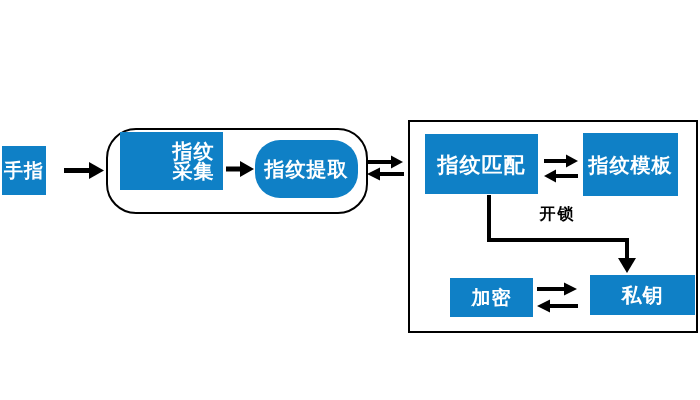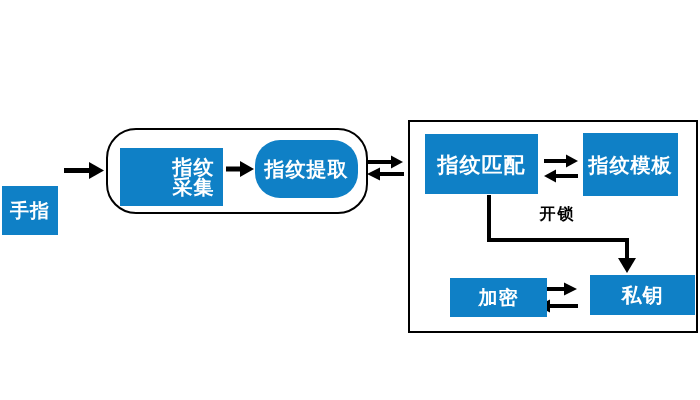--- a/index.html
+++ b/index.html
@@ -14,26 +14,26 @@
     position:absolute;
     background:var(--node-fill,#0F80C6);
     color:var(--node-text,#ffffff);
     display:flex;align-items:center;justify-content:center;
     font-weight:bold;
     letter-spacing:1px;
     box-sizing:border-box;
     text-align:center;
     line-height:1;
   }
-  .node-finger   {left:2px;  top:146px; width:56px;  height:49px; font-size:19px;margin-top:40px;}
-  .node-collect  {left:120px;top:148px; width:103px; height:58px; font-size:20px;padding-left:44px;}
+  .node-finger   {left:2px;  top:146px; width:44px;  height:49px; font-size:19px;}
+  .node-collect  {left:120px;top:132px; width:103px; height:58px; font-size:20px;padding-left:44px;}
   .node-extract  {left:255px;top:140px; width:103px; height:58px; font-size:20px;border-radius:25px;}
   .node-match    {left:425px;top:134px; width:113px; height:60px; font-size:21px;}
   .node-template {left:583px;top:133px; width:95px;  height:63px; font-size:20px;}
-  .node-encrypt  {left:450px;top:278px; width:97px;  height:39px; font-size:19px;}
+  .node-encrypt  {left:450px;top:278px; width:83px;  height:39px; font-size:19px;}
   .node-privkey  {left:590px;top:275px; width:105px;  height:40px; font-size:20px;}
   .group-rounded{
     position:absolute;left:106px;top:128px;width:262px;height:86px;
     border:2.5px solid var(--line,#000);border-radius:30px;
     box-sizing:border-box;background:transparent;
   }
   .group-rect{
     position:absolute;left:408px;top:120px;width:290px;height:213px;
     border:2px solid var(--line,#000);
     box-sizing:border-box;background:transparent;

